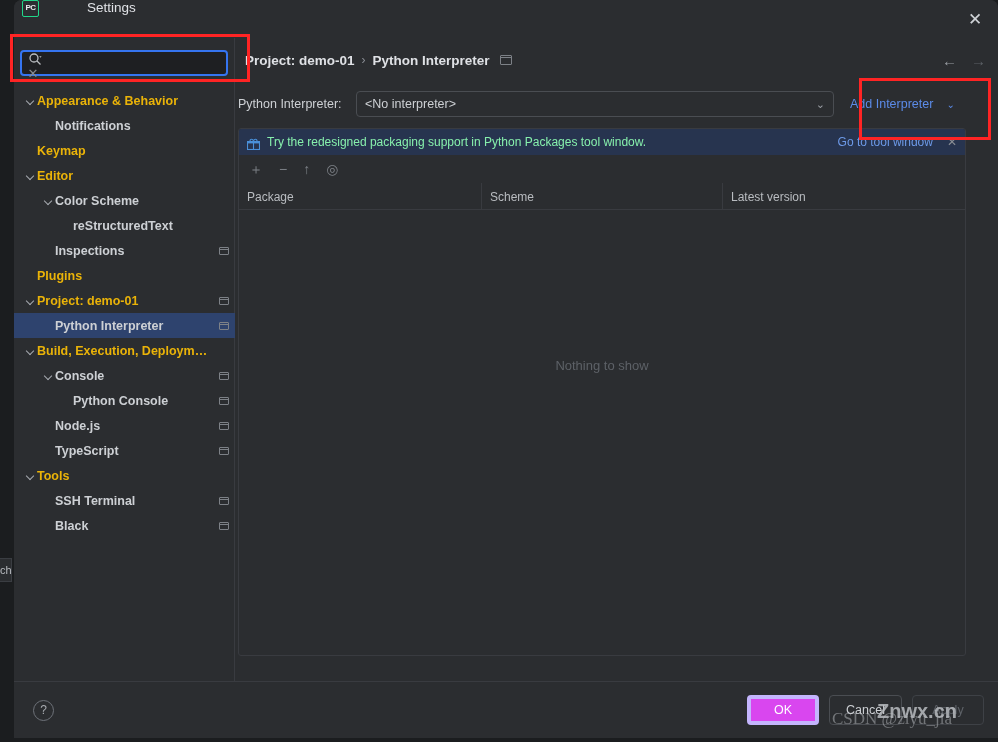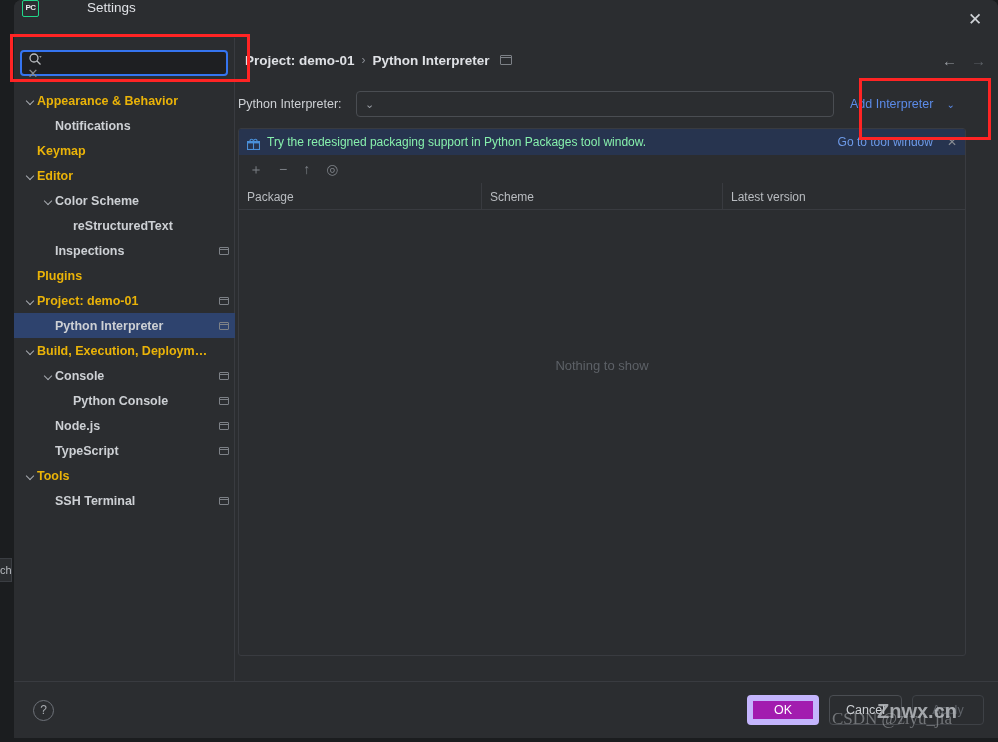--- a/index.html
+++ b/index.html
@@ -204,21 +204,21 @@
     cursor:pointer;
   }
   #footer-buttons {
     margin-left:auto; margin-right:14px; display:flex; align-items:center; gap:10px;
   }
   .dlg-btn {
     height:30px; min-width:72px; padding:0 16px; border-radius:4px;
     font-size:12.5px; display:flex; align-items:center; justify-content:center;
     cursor:pointer;
   }
-  #ok-button { background:#a21caf; color:#ffffff; border:6px solid #c4b5fd;margin-left:7px; }
+  #ok-button { background:#d946ef; color:#ffffff; border:4px solid #c4b5fd;margin-left:7px; }
   #cancel-button { background:#2b2d30; color:#cdd0d4; border:1px solid #4a4d52; }
   #apply-button { background:#2b2d30; color:#5f6369; border:1px solid #3e4146; }
 
   
   .annotation-box {
     position:absolute; border:3px solid #ff2424; pointer-events:none;
   }
   #annot-search { left:10px; top:34px; width:240px; height:48px; }
   #annot-add { left:859px; top:78px; width:132px; height:62px; }
 
@@ -358,39 +358,47 @@
             <span class="tree-label">Tools</span>
             <span class="tree-badge"></span>
           </div>
           <div class="tree-row">
             <span class="tree-arrow" style="margin-left: 28px;"></span>
             <span class="tree-label">SSH Terminal</span>
             <span class="tree-badge">
               <span class="badge-glyph"></span>
             </span>
           </div>
+          <div class="tree-row">
+            <span class="tree-arrow" style="margin-left: 28px;"></span>
+            <span class="tree-label">Black</span>
+            <span class="tree-badge">
+              <span class="badge-glyph"></span>
+            </span>
+          </div>
         </div>
     </div>
 
     <div id="right-pane">
 
       <div id="breadcrumb-bar">
         <span class="crumb">Project: demo-01</span>
         <span class="crumb-sep">›</span>
         <span class="crumb">Python Interpreter</span>
         <span id="crumb-scope-icon"></span>
         <div id="nav-arrows">
           <span class="nav-arrow">←</span>
           <span class="nav-arrow disabled">→</span>
         </div>
       </div>
 
       <div id="interpreter-row">
         <div id="interpreter-label">Python Interpreter:</div>
         <div id="interpreter-select">
+          <span id="interpreter-select-value">&lt;No interpreter&gt;</span>
           <span id="select-chevron">⌄</span>
         </div>
         <div id="add-interpreter-button">
           <span>Add Interpreter</span>
           <span id="add-chevron">⌄</span>
         </div>
       </div>
 
       <div id="packages-panel">
 

